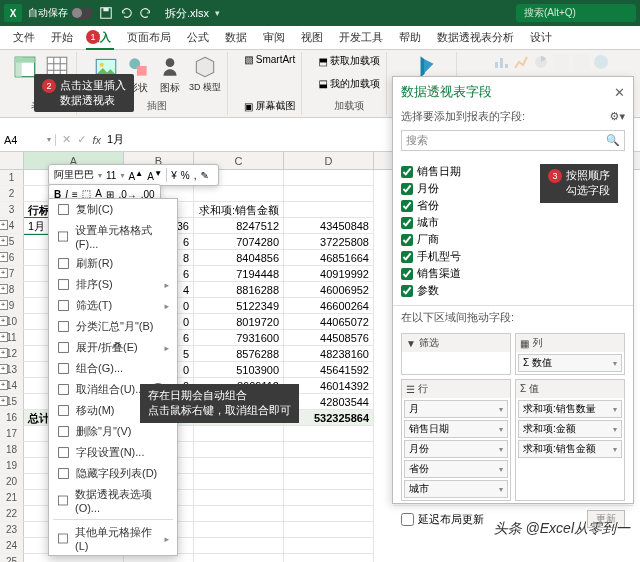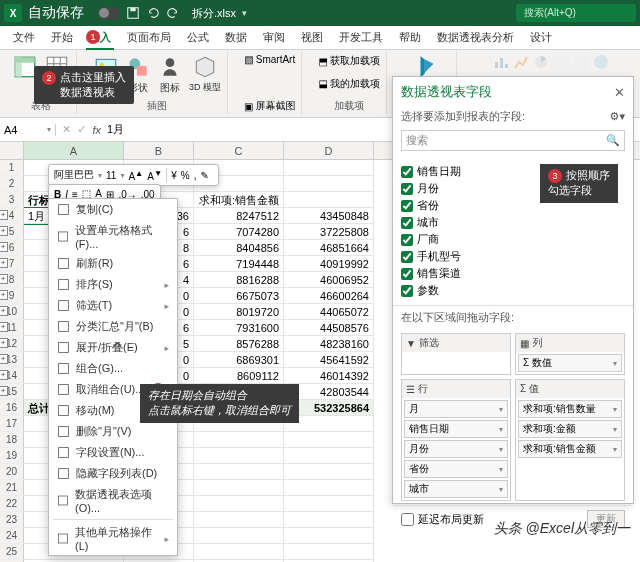--- a/index.html
+++ b/index.html
@@ -1,39 +1,39 @@
 <!DOCTYPE html>
 <html><head>
 <meta charset="utf-8">
 <style>
 * { box-sizing: border-box; margin: 0; padding: 0; font-family: "Microsoft YaHei", sans-serif; }
 body { width: 640px; height: 562px; background: #fff; overflow: hidden; position: relative; font-size: 11px; }
 .titlebar { height: 26px; background: #185c37; color: #fff; display: flex; align-items: center; padding: 0 4px; gap: 6px; }
 .titlebar .xl-logo { width: 18px; height: 18px; background: #0f7b3e; border-radius: 2px; display: flex; align-items: center; justify-content: center; font-weight: bold; font-size: 10px; }
-.titlebar .autosave { font-size: 14px; display: flex; align-items: center; gap: 14px; }
+.titlebar .autosave { font-size: 10px; display: flex; align-items: center; gap: 3px; }
 .titlebar .pill { width: 22px; height: 12px; background: #444; border-radius: 6px; position: relative; }
 .titlebar .pill::after { content:""; position:absolute; width:10px; height:10px; background:#888; border-radius:50%; top:1px; left:1px; }
 .titlebar .qat-icon { width: 14px; height: 14px; opacity: .9; }
 .titlebar .filename { flex: 0 0 auto; margin-left: 6px; font-size: 11px; }
 .titlebar .spacer { flex: 1; }
 .titlebar .search { background: #0f7b3e; border-radius: 3px; padding: 2px 8px; font-size: 10px; color: #cde7d6; width: 120px; }
 .tabs { height: 24px; background: #fff; display: flex; align-items: end; border-bottom: 1px solid #d0d0d0; padding: 0 6px; gap: 2px; }
 .tabs .tab { padding: 4px 7px; font-size: 11px; color: #333; position: relative; }
 .tabs .tab.active { color: #0f7b3e; font-weight: 600; }
 .tabs .tab.active::after { content:""; position:absolute; left:4px; right:4px; bottom:-1px; height:2px; background:#0f7b3e; }
 .ribbon { height: 68px; background: #f3f2f1; border-bottom: 1px solid #d0d0d0; display: flex; padding: 2px 6px; gap: 10px; }
 .ribbon-group { display: flex; flex-direction: column; align-items: center; justify-content: space-between; border-right: 1px solid #ddd; padding: 2px 6px; }
 .ribbon-group:last-child { border-right: none; }
 .ribbon-icons { display: flex; gap: 6px; flex-wrap: wrap; }
 .ribbon-big { display:flex; flex-direction:column; align-items:center; gap:1px; font-size:10px; color:#333; }
 .ribbon-big svg { width: 26px; height: 26px; }
 .ribbon-label { font-size: 10px; color: #555; }
 .callout { position: absolute; background: #3a3a3a; color: #fff; font-size: 11px; padding: 4px 8px; border-radius: 2px; z-index: 100; white-space: nowrap; }
 .callout .badge, .badge-num { width: 14px; height: 14px; background: #d13438; border-radius: 50%; color: #fff; font-size: 9px; display: inline-flex; align-items: center; justify-content: center; margin-right: 4px; }
-.formula-bar { height: 24px; display: flex; align-items: center; border-bottom: 1px solid #d0d0d0; }
+.formula-bar { height: 24px; display: flex; align-items: center; border-bottom: 1px solid #d0d0d0; margin-top: 10px; }
 .namebox { width: 56px; border-right: 1px solid #ccc; padding: 0 4px; font-size: 11px; display:flex; align-items:center; justify-content:space-between; }
 .fx-area { display: flex; align-items: center; gap: 6px; padding: 0 6px; font-size: 11px; color: #555; }
 .grid-area { position: relative; height: 420px; }
 .col-headers { display: flex; height: 18px; background: #f3f2f1; border-bottom: 1px solid #ccc; }
 .rowhead-spacer { width: 24px; border-right: 1px solid #ccc; }
 .colh { border-right: 1px solid #ccc; text-align: center; font-size: 11px; color: #555; line-height: 18px; }
 .colA { width: 100px; background:#d6ead9; } .colB { width: 70px; } .colC { width: 90px; } .colD { width: 90px; }
 .rows { position: absolute; left: 0; top: 18px; }
 .row { display: flex; height: 16px; }
 .rowh { width: 24px; border-right: 1px solid #ccc; border-bottom: 1px solid #eee; background: #f3f2f1; font-size: 10px; color: #555; text-align: center; line-height: 16px; position: relative; }
@@ -41,21 +41,21 @@
 .cell { border-right: 1px solid #e5e5e5; border-bottom: 1px solid #e5e5e5; font-size: 11px; padding: 0 4px; line-height: 16px; overflow: hidden; white-space: nowrap; }
 .cA { width: 100px; } .cB { width: 70px; text-align: right; } .cC { width: 90px; text-align: right; } .cD { width: 90px; text-align: right; }
 .selected { outline: 1px solid #0f7b3e; background: #fff; }
 .mini-toolbar { position: absolute; left: 48px; top: 164px; background: #fff; border: 1px solid #bbb; box-shadow: 0 2px 6px rgba(0,0,0,.2); padding: 3px 5px; display: flex; align-items: center; gap: 4px; font-size: 10px; z-index: 50; border-radius: 3px; }
 .mini-toolbar .sep { width:1px; height:14px; background:#ccc; }
 .context-menu { position: absolute; left: 48px; top: 198px; width: 130px; background: #fff; border: 1px solid #bbb; box-shadow: 0 3px 10px rgba(0,0,0,.25); z-index: 50; font-size: 11px; }
 .context-menu .item { display: flex; align-items: center; gap: 6px; padding: 3px 8px; color: #333; }
 .context-menu .item .arrow { margin-left: auto; color: #888; font-size: 9px; }
 .context-menu .item svg { width: 13px; height: 13px; }
 .context-menu .divider { height: 1px; background: #ddd; margin: 2px 4px; }
-.callout2 { position: absolute; left: 140px; top: 384px; background: #3a3a3a; color: #fff; font-size: 11px; padding: 4px 8px; z-index: 60; line-height: 1.4; font-style: italic; }
+.callout2 { position: absolute; left: 140px; top: 384px; background: #3a3a3a; color: #fff; font-size: 11px; padding: 4px 8px; z-index: 60; line-height: 1.4; }
 .field-pane { position: absolute; right: 6px; top: 76px; width: 242px; height: 428px; background: #fff; border: 1px solid #bbb; box-shadow: -2px 2px 8px rgba(0,0,0,.15); display: flex; flex-direction: column; font-size: 11px; z-index: 40; }
 .field-pane .fp-title { padding: 6px 8px; color: #0f7b3e; font-size: 13px; display: flex; justify-content: space-between; align-items: center; }
 .field-pane .fp-sub { padding: 2px 8px 4px 8px; color: #555; display:flex; justify-content:space-between; align-items:center; }
 .field-pane .fp-search { margin: 2px 8px 10px 8px; border: 1px solid #ccc; padding: 2px 4px; color: #888; display:flex; align-items:center; gap:4px; }
 .field-list { padding: 2px 8px; flex: 0 0 auto; }
 .field-list .fld { display: flex; align-items: center; gap: 4px; padding: 1px 0; }
 .field-list .fld input { width: 12px; height: 12px; accent-color: #0f7b3e; }
 .fp-drag-label { padding: 4px 8px; color: #555; border-top: 1px solid #ddd; margin-top: 4px; }
 .drop-areas { display: grid; grid-template-columns: 1fr 1fr; gap: 4px; padding: 4px 8px; flex: 1; }
 .drop-box { border: 1px solid #ccc; display: flex; flex-direction: column; }
@@ -206,21 +206,21 @@
           <rect width="16" height="16" fill="#eee"></rect>
         </svg>
       <svg width="16" height="16">
           <circle cx="8" cy="8" r="7" fill="#9cd"></circle>
         </svg>
     </div>
     <div class="ribbon-label">图表</div>
   </div>
 </div>
 
-<div class="callout" style="left:34px;top:66px;">
+<div class="callout" style="left:34px;top:74px;">
   <span class="badge">2</span><span>点击这里插入</span><br>
   <span style="margin-left:18px">数据透视表</span>
 </div>
 <span class="badge-num" style="position:absolute;left:86px;top:30px;z-index:90">1</span>
 
 <div class="formula-bar">
   <div class="namebox">
       <span>A4</span>
       <span style="color:#888;font-size:8px">▾</span>
     </div>
@@ -294,21 +294,21 @@
         <div class="rowh">8<span class="expand">+</span></div>
         <div class="cell cA" style=""></div>
         <div class="cell cB" style="">4</div>
         <div class="cell cC" style="">8816288</div>
         <div class="cell cD" style="">46006952</div>
       </div>
       <div class="row">
         <div class="rowh">9<span class="expand">+</span></div>
         <div class="cell cA" style=""></div>
         <div class="cell cB" style="">0</div>
-        <div class="cell cC" style="">6675073</div>
+        <div class="cell cC" style="">5122349</div>
         <div class="cell cD" style="">46600264</div>
       </div>
       <div class="row">
         <div class="rowh">10<span class="expand">+</span></div>
         <div class="cell cA" style=""></div>
         <div class="cell cB" style="">0</div>
         <div class="cell cC" style="">8019720</div>
         <div class="cell cD" style="">44065072</div>
       </div>
       <div class="row">
@@ -322,21 +322,21 @@
         <div class="rowh">12<span class="expand">+</span></div>
         <div class="cell cA" style=""></div>
         <div class="cell cB" style="">5</div>
         <div class="cell cC" style="">8576288</div>
         <div class="cell cD" style="">48238160</div>
       </div>
       <div class="row">
         <div class="rowh">13<span class="expand">+</span></div>
         <div class="cell cA" style=""></div>
         <div class="cell cB" style="">0</div>
-        <div class="cell cC" style="">6869301</div>
+        <div class="cell cC" style="">5103900</div>
         <div class="cell cD" style="">45641592</div>
       </div>
       <div class="row">
         <div class="rowh">14<span class="expand">+</span></div>
         <div class="cell cA" style=""></div>
         <div class="cell cB" style="">0</div>
         <div class="cell cC" style="">8609112</div>
         <div class="cell cD" style="">46014392</div>
       </div>
       <div class="row">
@@ -666,16 +666,16 @@
     <label style="display:flex;align-items:center;gap:4px">
         <input type="checkbox" style="">
         <span>延迟布局更新</span>
       </label>
     <button style="border:1px solid #bbb;background:#f3f2f1;padding:1px 8px;font-size:10px;color:#888">更新</button>
   </div>
 </div>
 
 <div class="callout3">
   <span class="badge-num">3</span><span>按照顺序</span><br>
-  <span style="margin-left:0">勾选字段</span>
+  <span style="margin-left:18px">勾选字段</span>
 </div>
 
 <div class="watermark">头条 @Excel从零到一</div>
 
 </body></html>

